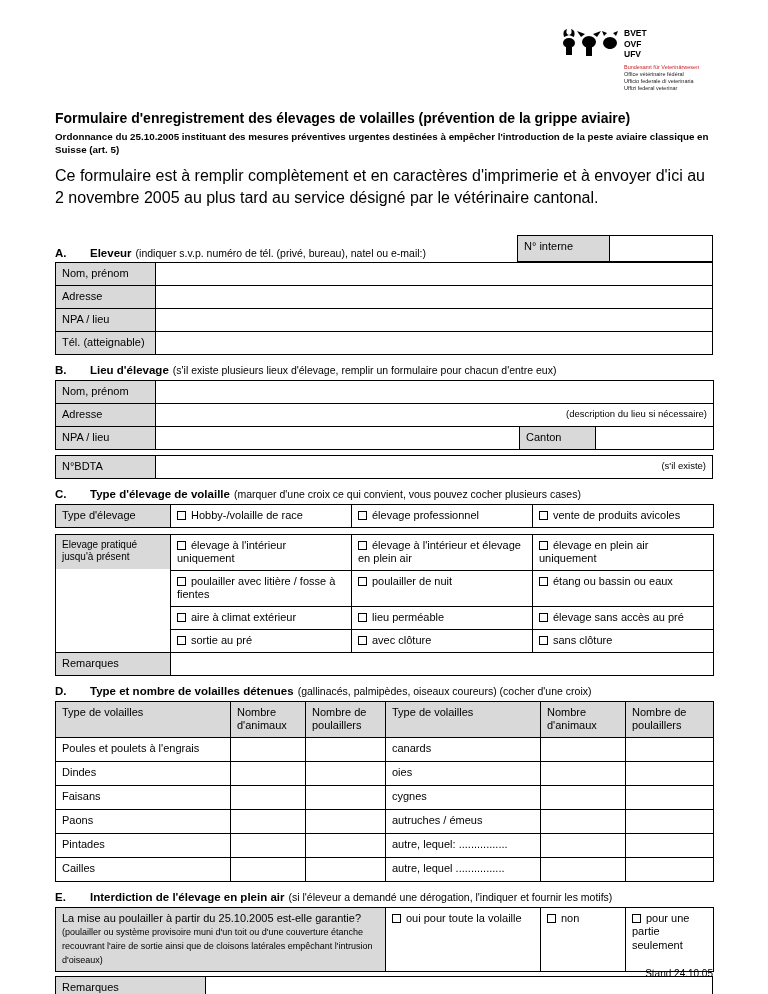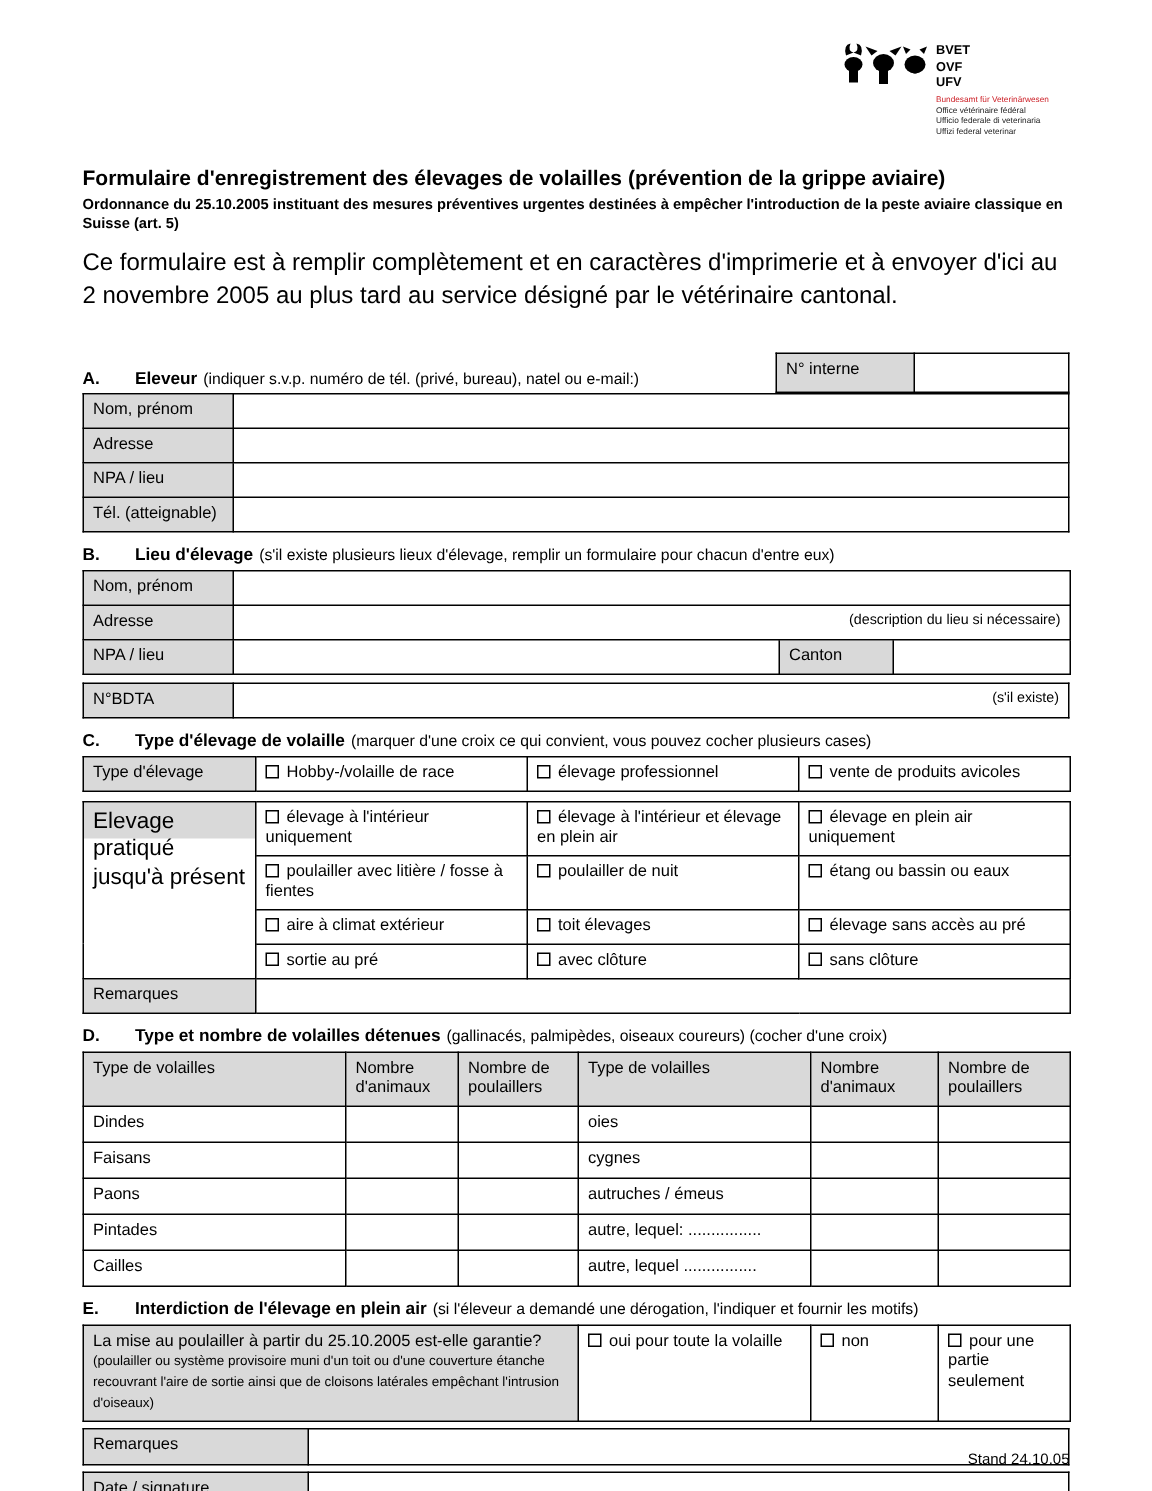--- a/index.html
+++ b/index.html
@@ -40,21 +40,21 @@
   .gap4 { height:4px; } .gap5 { height:5px; } .gap6 { height:6px; }
 
   .interne-box { width:195px !important; flex:0 0 auto; }
   .interne-box td { height:26px; }
 
   .cb { display:inline-block; width:9px; height:9px; border:1px solid #000; background:#fff; margin-right:5px; transform:translateY(1px); }
   .note { font-size:9.5px; float:right; }
   .thead td { background:var(--label-bg); font-weight:normal; }
 
   .span-label { padding:0 !important; background:#fff; }
-  .span-label-inner { background:var(--label-bg); height:24px; padding:4px 6px 2px; font-size:15px; line-height:1.25; }
+  .span-label-inner { background:var(--label-bg); height:34px; padding:4px 6px 2px; font-size:10px; line-height:1.25; }
 
   .q-main { font-size:11px; }
   .q-detail { font-size:9px; }
 
   .footer { position:absolute; right:55px; top:968px; font-size:10px; }
 </style>
 </head>
 <body>
 
 <div class="page">
@@ -220,21 +220,21 @@
       <td class="inp"><span class="cb"></span><span>élevage à l'intérieur et élevage en plein air</span></td>
       <td class="inp"><span class="cb"></span><span>élevage en plein air uniquement</span></td>
     </tr>
     <tr class="h36">
       <td class="inp"><span class="cb"></span><span>poulailler avec litière / fosse à fientes</span></td>
       <td class="inp"><span class="cb"></span><span>poulailler de nuit</span></td>
       <td class="inp"><span class="cb"></span><span>étang ou bassin ou eaux</span></td>
     </tr>
     <tr class="h23">
       <td class="inp"><span class="cb"></span><span>aire à climat extérieur</span></td>
-      <td class="inp"><span class="cb"></span><span>toit élevages</span></td>
+      <td class="inp"><span class="cb"></span><span>lieu perméable</span></td>
       <td class="inp"><span class="cb"></span><span>élevage sans accès au pré</span></td>
     </tr>
     <tr class="h23">
       <td class="inp"><span class="cb"></span><span>sortie au pré</span></td>
       <td class="inp"><span class="cb"></span><span>avec clôture</span></td>
       <td class="inp"><span class="cb"></span><span>sans clôture</span></td>
     </tr>
     <tr class="h23">
       <td class="lbl">Remarques</td>
       <td class="inp" colspan="3"></td>
@@ -255,20 +255,28 @@
         <col style="width:88px">
       </colgroup>
     <tbody>
         <tr class="thead h36">
       <td>Type de volailles</td>
       <td>Nombre d'animaux</td>
       <td>Nombre de poulaillers</td>
       <td>Type de volailles</td>
       <td>Nombre d'animaux</td>
       <td>Nombre de poulaillers</td>
+    </tr>
+    <tr class="h24">
+      <td>Poules et poulets à l'engrais</td>
+      <td class="inp"></td>
+      <td class="inp"></td>
+      <td>canards</td>
+      <td class="inp"></td>
+      <td class="inp"></td>
     </tr>
     <tr class="h24">
       <td>Dindes</td>
       <td class="inp"></td>
       <td class="inp"></td>
       <td>oies</td>
       <td class="inp"></td>
       <td class="inp"></td>
     </tr>
     <tr class="h24">

